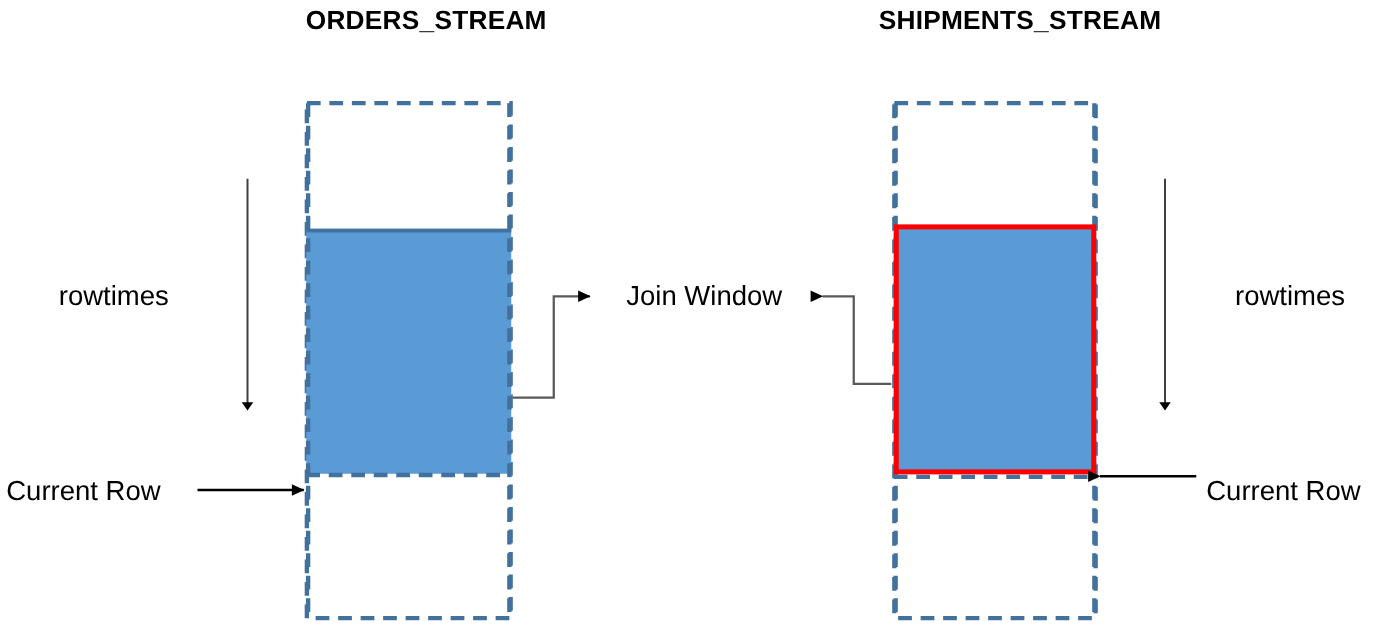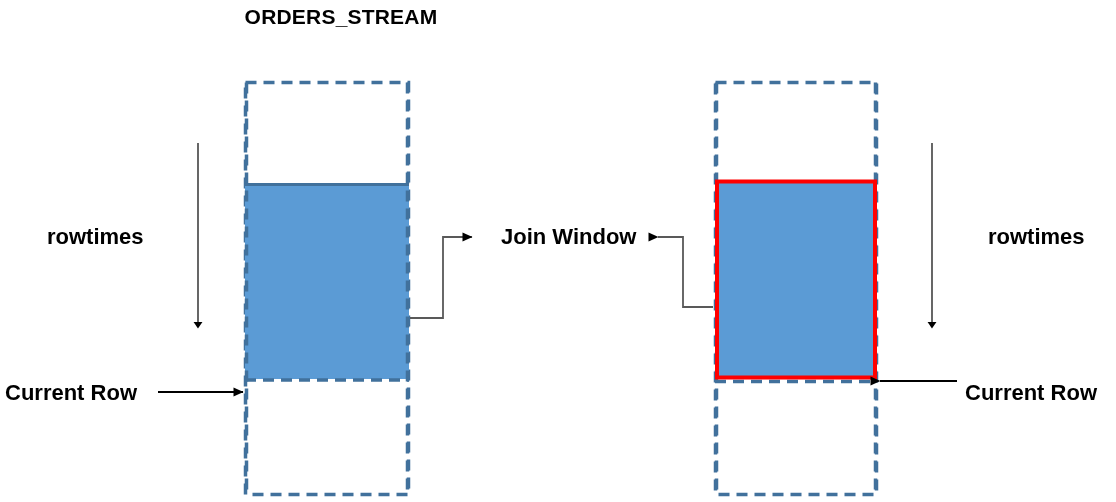--- a/index.html
+++ b/index.html
@@ -31,21 +31,21 @@
     white-space: nowrap;
     line-height: 1;
   }
   .stream-title {
     font-size: 21px;
     font-weight: bold;
     letter-spacing: 0.2px;
   }
   .plain-label {
     font-size: 22px;
-    font-weight: bold;
+    font-weight: normal;
   }
   .title-orders {
     left: 230px;
     top: 6px;
     width: 222px;
     text-align: center;
   }
   .title-shipments {
     left: 670px;
     top: 6px;
@@ -118,20 +118,21 @@
 
     <line x1="957" y1="381" x2="880" y2="381" stroke="#000000" stroke-width="2" marker-end="url(#arrow-left)"></line>
 
     <path d="M 410 318 L 443 318 L 443 237 L 472 237" fill="none" stroke="#595959" stroke-width="1.8" marker-end="url(#arrow-right)"></path>
 
     <path d="M 713 307 L 683 307 L 683 237 L 658 237" fill="none" stroke="#595959" stroke-width="1.8" marker-end="url(#arrow-left)"></path>
   </svg>
 
   <div class="label stream-title title-orders">ORDERS_STREAM</div>
 
+  <div class="label stream-title title-shipments">SHIPMENTS_STREAM</div>
 
   <div class="label plain-label rowtimes-left">rowtimes</div>
 
   <div class="label plain-label rowtimes-right">rowtimes</div>
 
   <div class="label plain-label join-window">Join Window</div>
 
   <div class="label plain-label current-row-left">Current Row</div>
 
   <div class="label plain-label current-row-right">Current Row</div>

